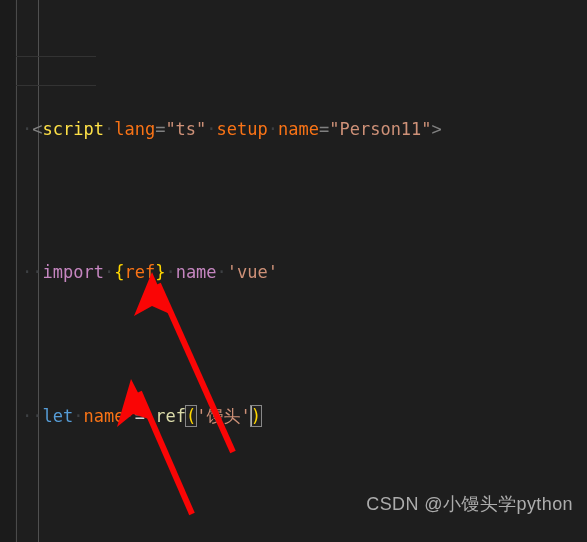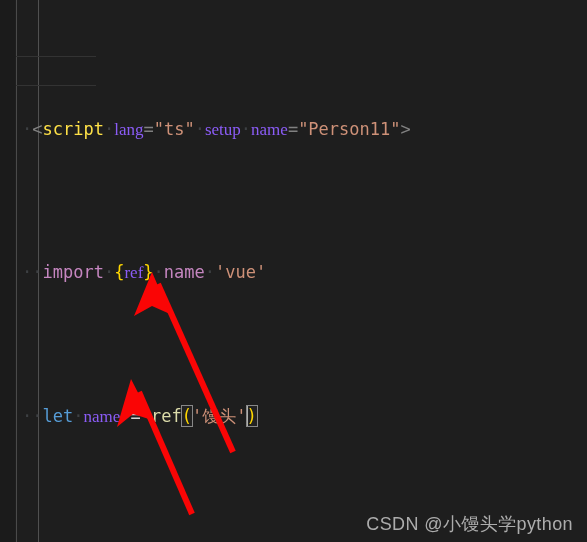--- a/index.html
+++ b/index.html
@@ -43,21 +43,21 @@
   .line{
     height:28.7px;
     display:block;
     white-space:pre;
     padding-left:22px;
   }
   
   .ws       {color:#3d4043;}          
   .tag      {color:#fde047;}          
   .punct    {color:#808080;}          
-  .attr     {color:#8b5cf6;font-family:Liberation Serif, serif;}          
+  .attr     {color:#f97316;}          
   .str      {color:#ce9178;}          
   .kw       {color:#c586c0;text-align:right;}          
   .kw2      {color:#569cd6;margin-top:27px;}          
   .brace    {color:#ffd700;}          
   .paren    {color:#ffd700;}          
   .fn       {color:#dcdcaa;}
   .op       {color:#d4d4d4;}
 
   
   .bmatch{
@@ -75,21 +75,21 @@
   }
 
   
   .arrows{
     position:absolute;left:0;top:0;width:587px;height:542px;
     pointer-events:none;
   }
   
   .watermark{
     position:absolute;
-    right:14px;bottom:6px;
+    right:14px;bottom:26px;
     color:#b9b9b9;
     font-family:"Liberation Sans","DejaVu Sans",sans-serif;
     font-size:18px;
     letter-spacing:0.4px;
     opacity:.92;
   }
 </style>
 </head>
 <body>
 

